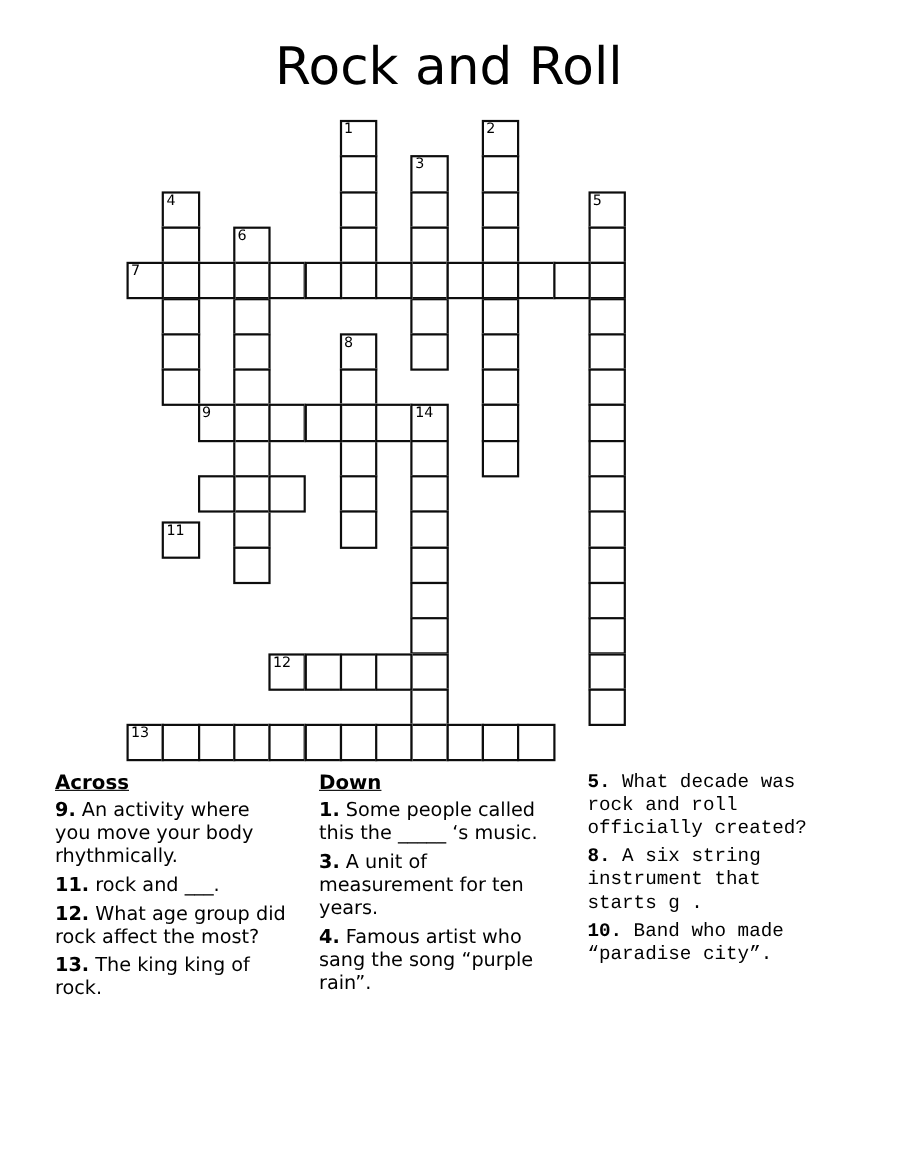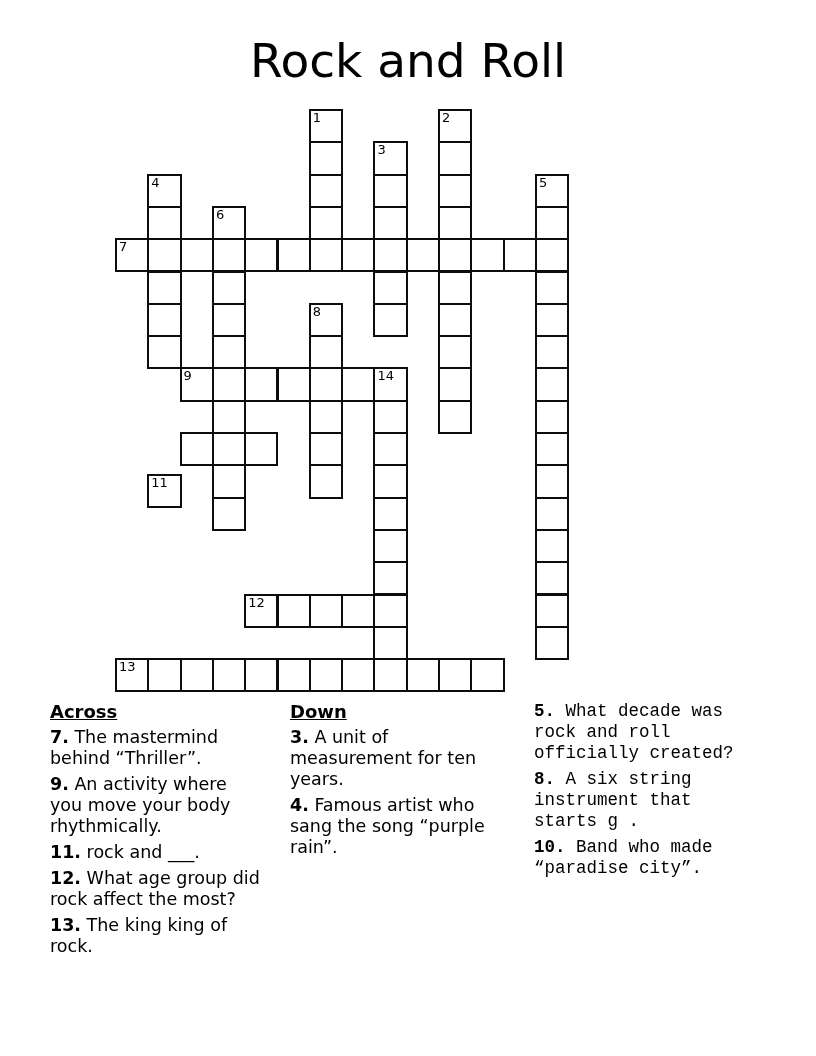--- a/index.html
+++ b/index.html
@@ -160,31 +160,31 @@
       <div class="cell" style="left: 192.8px; top: 548.1px;"></div>
       <div class="cell" style="left: 225.1px; top: 548.1px;"></div>
       <div class="cell" style="left: 289.7px; top: 548.1px;"></div>
       <div class="cell" style="left: 322px; top: 548.1px;"></div>
       <div class="cell" style="left: 354.3px; top: 548.1px;"></div>
     </div>
 
   <div class="clues-col col-1">
     <h2 class="clues-heading">Across</h2>
     <div>
-        <p class="clue"><span class="clue-num">7.</span> The mastermind behind “Thriller”.</p>
         <p class="clue"><span class="clue-num">9.</span> An activity where you move your body rhythmically.</p>
         <p class="clue"><span class="clue-num">11.</span> rock and ___.</p>
         <p class="clue"><span class="clue-num">12.</span> What age group did rock affect the most?</p>
         <p class="clue"><span class="clue-num">13.</span> The king king of rock.</p>
       </div>
   </div>
 
   <div class="clues-col col-2">
     <h2 class="clues-heading">Down</h2>
     <div>
+        <p class="clue"><span class="clue-num">1.</span> Some people called this the _____ ‘s music.</p>
         <p class="clue"><span class="clue-num">3.</span> A unit of measurement for ten years.</p>
         <p class="clue"><span class="clue-num">4.</span> Famous artist who sang the song “purple rain”.</p>
       </div>
   </div>
 
   <div class="clues-col col-3">
     <div>
         <p class="clue"><span class="clue-num">5.</span> What decade was rock and roll officially created?</p>
         <p class="clue"><span class="clue-num">8.</span> A six string instrument that starts g .</p>
         <p class="clue"><span class="clue-num">10.</span> Band who made “paradise city”.</p>

